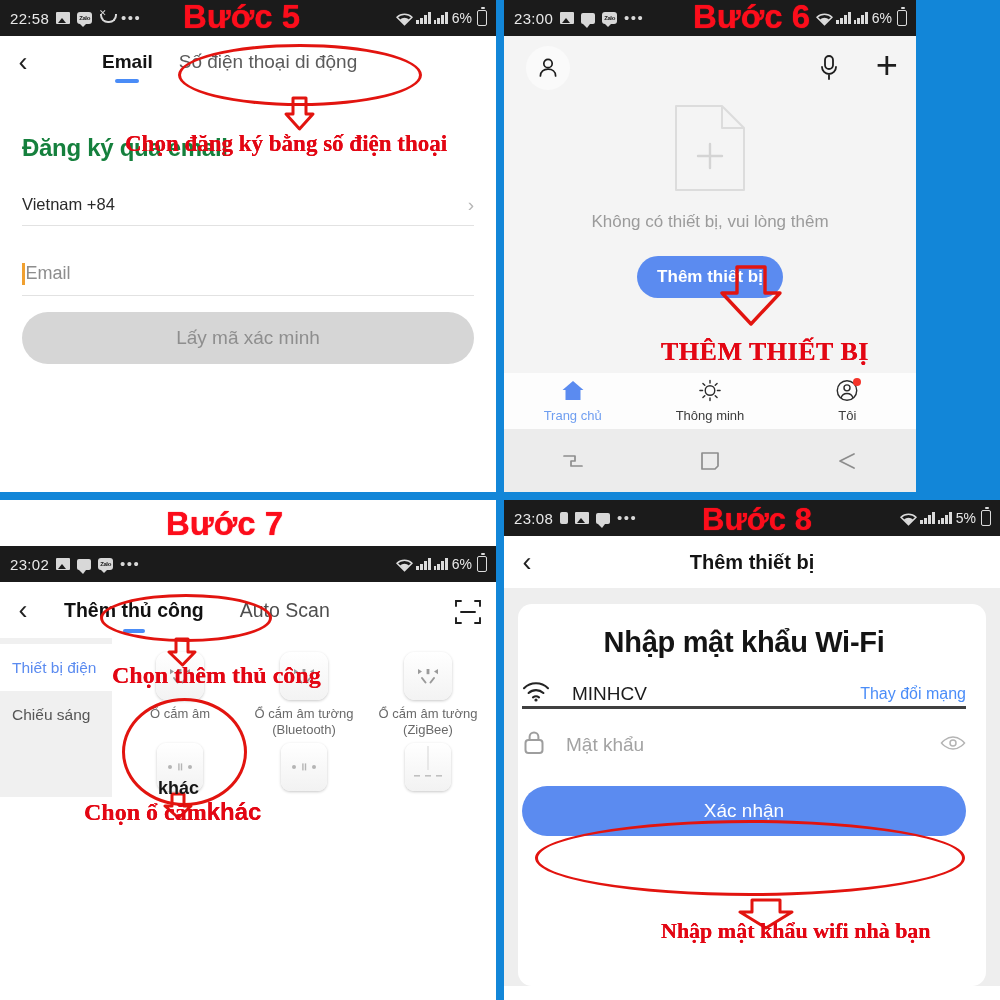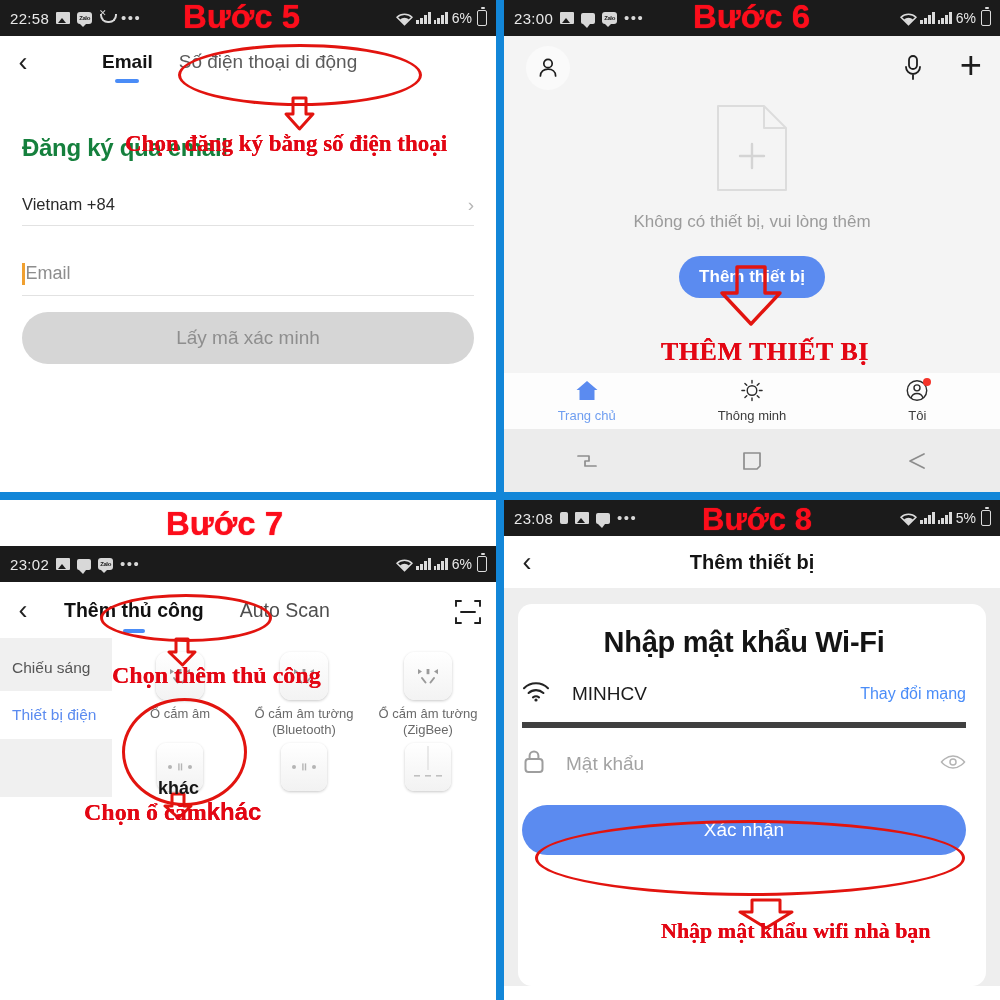--- a/index.html
+++ b/index.html
@@ -7,21 +7,21 @@
     font-family:"Liberation Sans", sans-serif; }
 
   .grid {
     position:relative; width:1000px; height:1000px;
     background:#1286d8;
   }
 
   
   .panel { position:absolute; overflow:hidden; background:#fff; }
   #p5 { left:0;   top:0;   width:496px; height:492px; }
-  #p6 { left:504px; top:0;   width:496px; height:492px; }
+  #p6 { left:504px; top:0;   width:412px; height:492px; }
   #p7 { left:0;   top:500px; width:496px; height:560px; }
   #p8 { left:504px; top:500px; width:496px; height:500px; }
 
   
   .statusbar {
     height:36px; background:#1b1b1b; color:#e8e8e8;
     display:flex; align-items:center; padding:0 10px; font-size:15px;
     position:relative;
   }
   .sb-left { display:flex; align-items:center; gap:7px; }
@@ -166,22 +166,22 @@
   .p8-h1 { font-size:29px; font-weight:bold; color:#141414; text-align:center;
     letter-spacing:-.3px; }
   .tip { display:inline-block; background:#fdf3e3; color:#e8590c; font-size:15.5px;
     padding:11px 14px; border-radius:9px; margin-top:16px; position:relative; }
   .tip:after { content:""; position:absolute; left:22px; bottom:-8px;
     border-left:8px solid transparent; border-right:8px solid transparent;
     border-top:9px solid #fdf3e3; }
   .ssid-row { display:flex; align-items:center; margin-top:22px; }
   .ssid-name { font-size:19px; color:#1b1b1b; margin-left:22px; flex:1; }
   .ssid-change { color:#4b8df8; font-size:16px; }
-  .pw-row { display:flex; align-items:center; border-top:6px solid #404040;
-    margin-top:16px; padding-top:20px; }
+  .pw-row { display:flex; align-items:center; border-top:3px solid #404040;
+    padding-top:20px; }
   .pw-ph { font-size:19px; color:#a3a3a3; margin-left:20px; flex:1; }
   .p8-confirm { margin-top:26px; height:50px; background:#5b8bf0; border-radius:25px;
     display:flex; align-items:center; justify-content:center; color:#fff;
     font-size:19px; }
 </style>
 </head>
 <body>
 
 <div class="grid">
 
@@ -394,22 +394,22 @@
         <svg width="28" height="28" viewBox="0 0 28 28">
             <g fill="none" stroke="#1d1d1d" stroke-width="1.9" stroke-linecap="round">
               <path d="M2 8V3h5M26 8V3h-5M2 20v5h5M26 20v5h-5M7 14h14"></path>
             </g>
           </svg>
       </div>
     </div>
 
     <div class="p7-main">
       <div class="p7-side">
+        <div class="si active">Thiết bị điện</div>
         <div class="si">Chiếu sáng</div>
-        <div class="si active">Thiết bị điện</div>
       </div>
       <div class="p7-grid">
         <div class="p7-cell">
           <div class="socket">
             <svg width="30" height="26" viewBox="0 0 30 26">
                 <g fill="#9a9a9a">
                   <path d="M5 6l4 2.6-4 2.6z"></path>
                   <rect x="13.6" y="6" width="2.8" height="5.2"></rect>
                   <path d="M25 6l-4 2.6 4 2.6z"></path>
                 </g>

